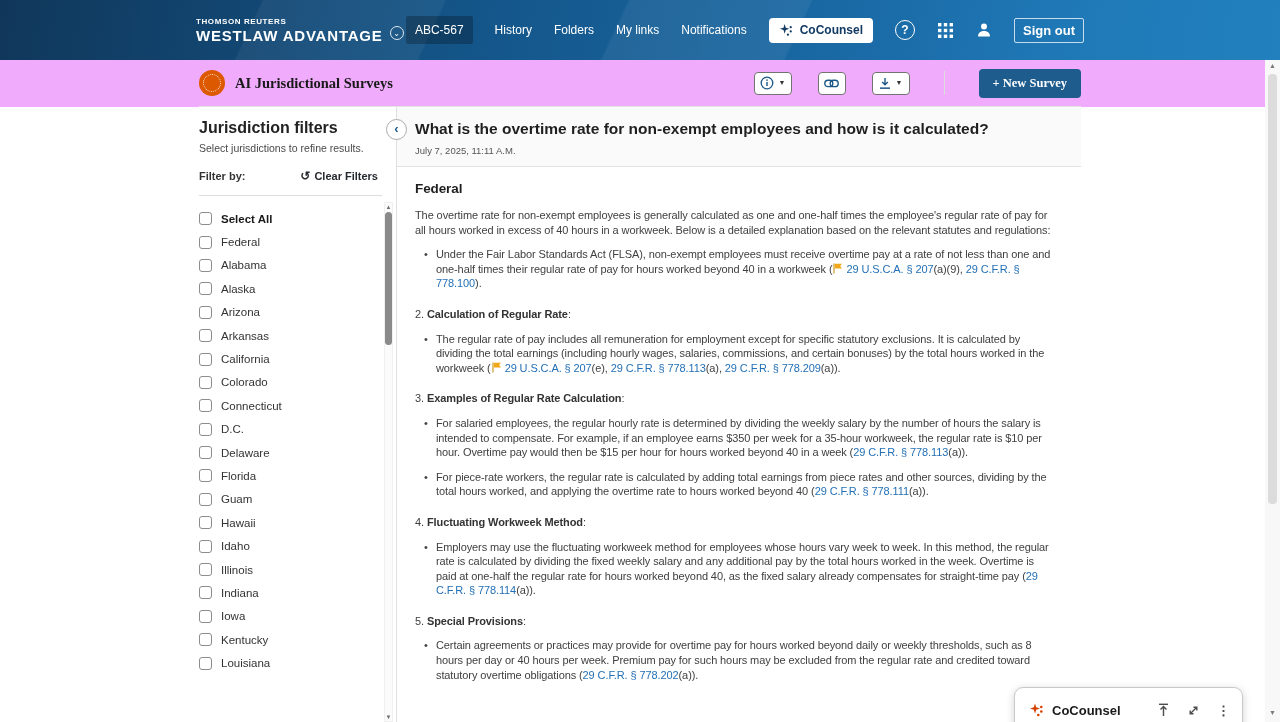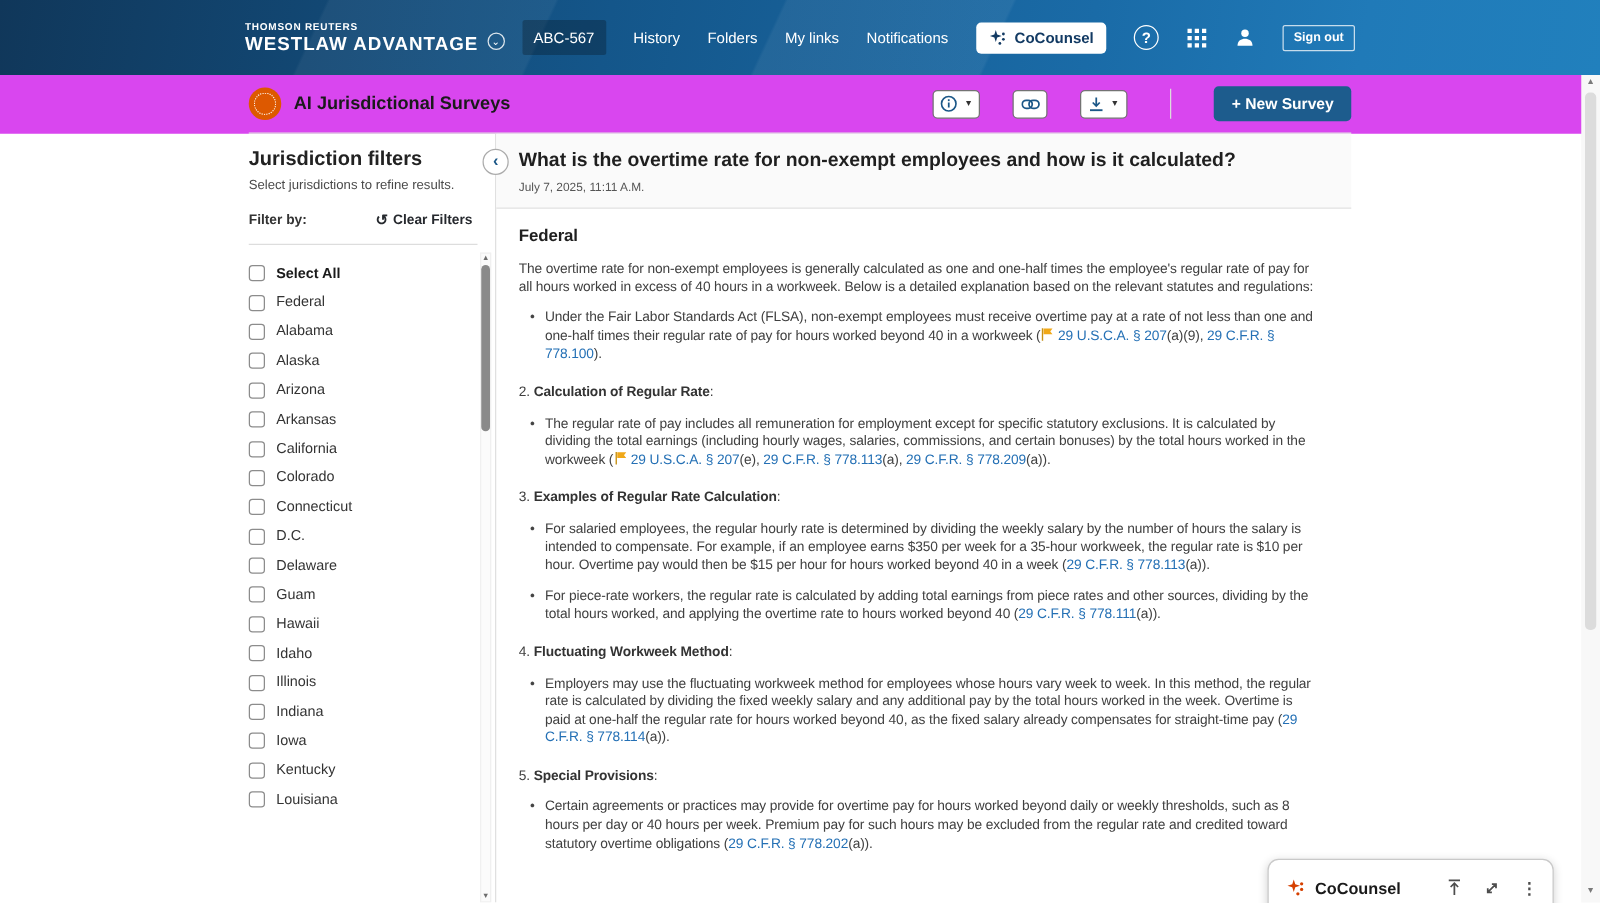--- a/index.html
+++ b/index.html
@@ -21,25 +21,25 @@
   .brand-caret { width:14px; height:14px; border:1px solid rgba(255,255,255,0.85); border-radius:50%;
     display:flex; align-items:center; justify-content:center; font-size:8px; margin-top:6px; }
   .nav-right { margin-left:auto; display:flex; align-items:center; gap:22px; }
   .nav-item { font-size:12px; font-weight:normal; cursor:pointer; white-space:nowrap; }
   .nav-item.active { background:rgba(0,0,0,0.25); padding:7px 9px; border-radius:2px; }
   .cc-btn { background:#fff; border-radius:4px; padding:5px 10px; display:flex; align-items:center; gap:6px; cursor:pointer; }
   .cc-btn span { color:#123a63; font-size:12px; font-weight:bold; }
   .help-icon { width:20px; height:20px; border:1.6px solid #fff; border-radius:50%;
     display:flex; align-items:center; justify-content:center; font-size:12px; font-weight:bold; cursor:pointer; }
   .grid-icon, .person-icon { cursor:pointer; display:flex; }
-  .signout-btn { border:1px solid rgba(255,255,255,0.75); border-radius:2px; font-size:10px;
+  .signout-btn { border:1px solid rgba(255,255,255,0.75); border-radius:2px; font-size:13px;
     font-weight:bold; padding:4px 8px; cursor:pointer; }
 
   
-  .app-header { background:#d946ef; }
+  .app-header { background:#f0abfc;font-family:Liberation Serif, serif; }
   .app-header-inner { width:882px; margin:0 auto; height:47px; display:flex; align-items:center;
     border-bottom:1px solid #e4e4e4; }
   .tr-logo { width:26px; height:26px; border-radius:50%; background:#dd5900; position:relative; margin-right:10px; }
   .tr-logo::after { content:""; position:absolute; inset:4px; border:1.6px dotted rgba(255,255,255,0.9); border-radius:50%; }
   .app-title { font-size:14.5px; font-weight:bold; color:#1a1a1a; }
   .header-actions { margin-left:auto; display:flex; align-items:center; gap:26px; }
   .hbtn { border:1px solid #737373; border-radius:4px; height:23px; display:flex; align-items:center;
     justify-content:center; padding:0 7px; gap:5px; cursor:pointer; background:#fff; color:#1b5787; }
   .hbtn .caret { font-size:7px; color:#333; }
   .h-divider { width:1px; height:24px; background:#dcdcdc; margin:0 8px; }
@@ -247,20 +247,24 @@
           <span class="checkbox"></span>
           <span class="jur-label">Connecticut</span>
         </div>
         <div class="jur-row">
           <span class="checkbox"></span>
           <span class="jur-label">D.C.</span>
         </div>
         <div class="jur-row">
           <span class="checkbox"></span>
           <span class="jur-label">Delaware</span>
+        </div>
+        <div class="jur-row">
+          <span class="checkbox"></span>
+          <span class="jur-label">Florida</span>
         </div>
         <div class="jur-row">
           <span class="checkbox"></span>
           <span class="jur-label">Guam</span>
         </div>
         <div class="jur-row">
           <span class="checkbox"></span>
           <span class="jur-label">Hawaii</span>
         </div>
         <div class="jur-row">

